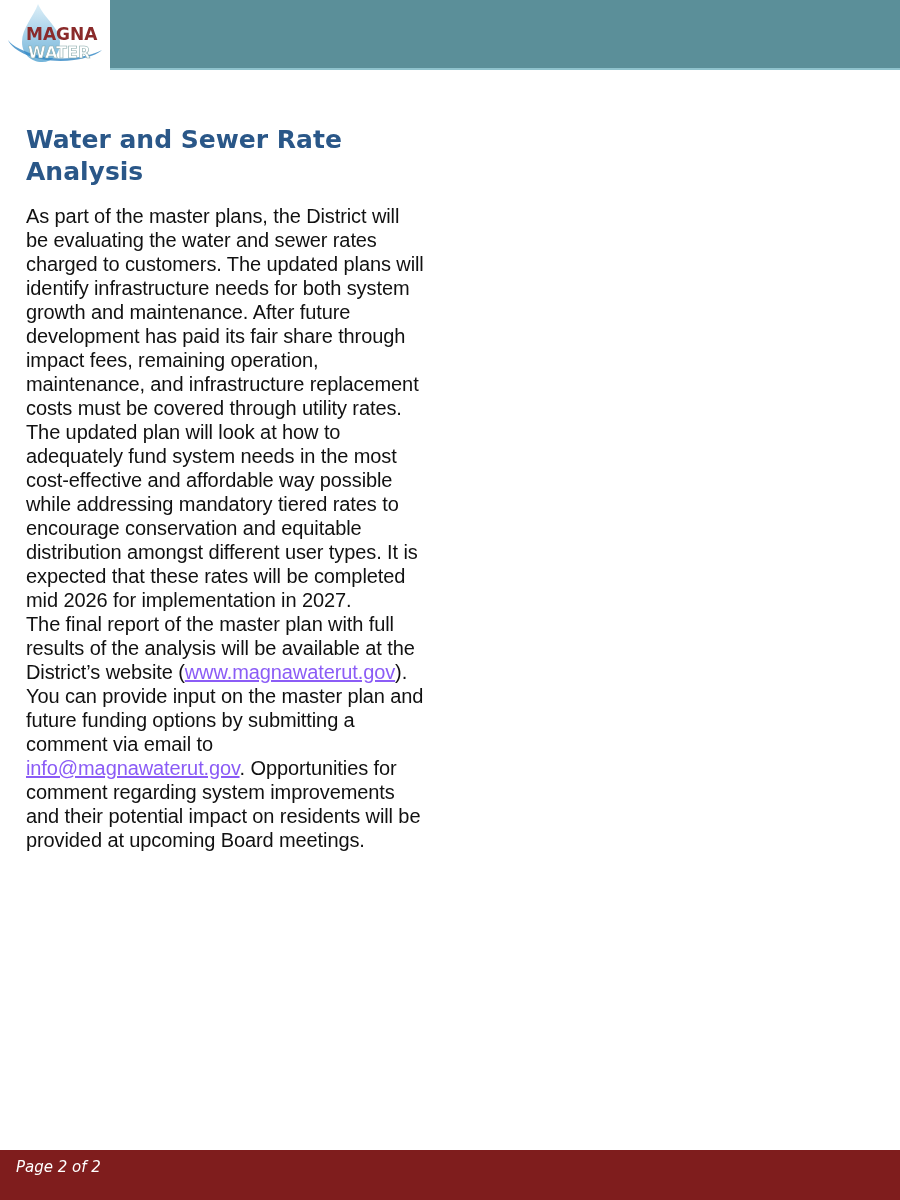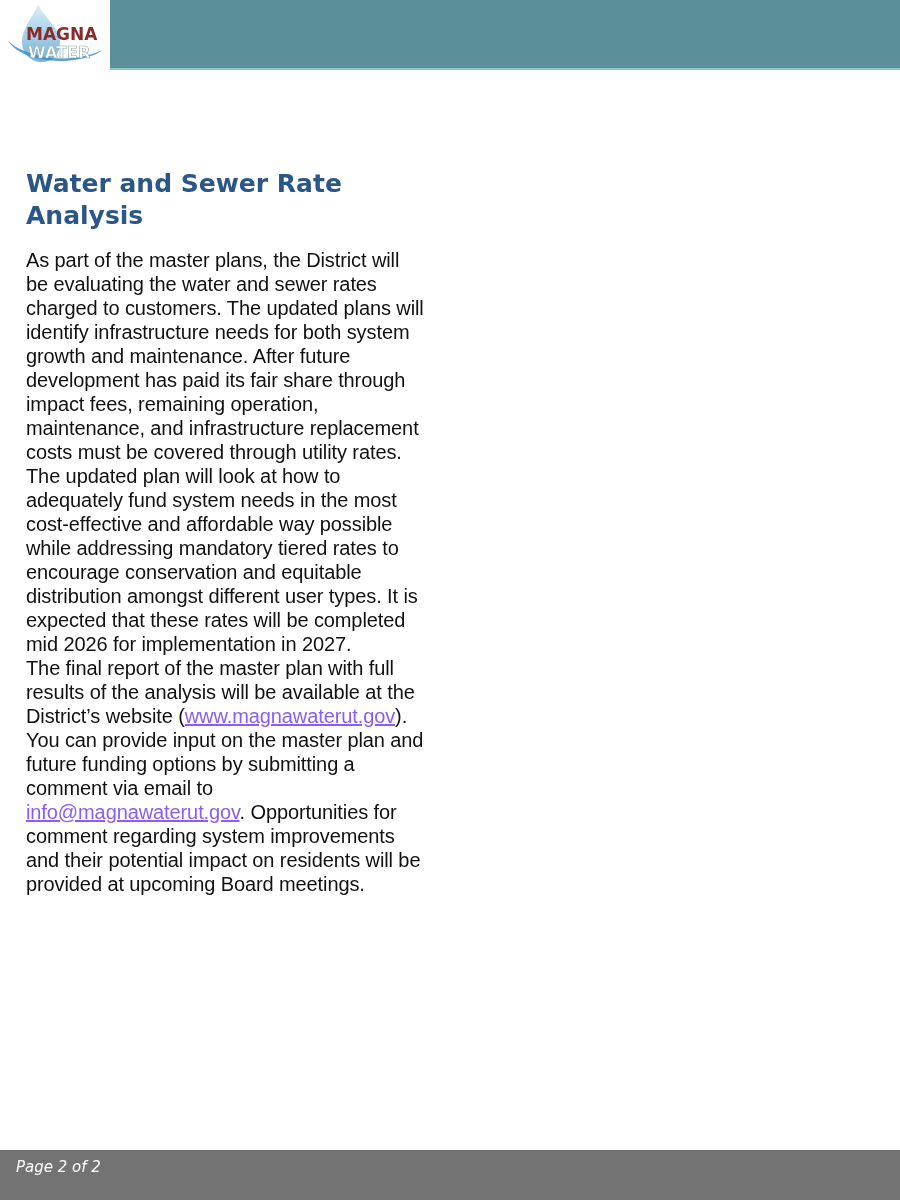--- a/index.html
+++ b/index.html
@@ -12,36 +12,36 @@
   .logo {
     position: absolute; left: 4px; top: 2px; width: 104px; height: 66px;
   }
   .header-bar {
     position: absolute; left: 110px; top: 0; width: 790px; height: 70px;
     background: #5b8f99;
     border-bottom: 2px solid #8fc3cd;
     box-sizing: border-box;
   }
   .content {
-    position: absolute; left: 26px; top: 124px; width: 400px; margin-top: 44px;
+    position: absolute; left: 26px; top: 124px; width: 400px;
   }
   h1, h2 {
     font-family: "DejaVu Sans", sans-serif;
     color: #2a5788; font-weight: bold; margin: 0;
   }
   h1 { font-size: 25px; line-height: 32px; width: 320px; }
   h2 { font-size: 25px; line-height: 32px; margin-top: 24px; }
   p {
     margin: 0; font-size: 20px; line-height: 24px; letter-spacing: -0.1px;
   }
   p.first { margin-top: 16px; }
   a { color: #8b5cf6; text-decoration: underline; }
   .footer-bar {
     position: absolute; left: 0; top: 1150px; width: 900px; height: 50px;
-    background: #737373;
+    background: #7f1d1d;
   }
   .page-num {
     position: absolute; left: 16px; top: 8px;
     font-family: "DejaVu Sans", sans-serif; font-style: italic;
     font-size: 15px; color: #ffffff;
   }
 </style>
 </head>
 <body>
 

